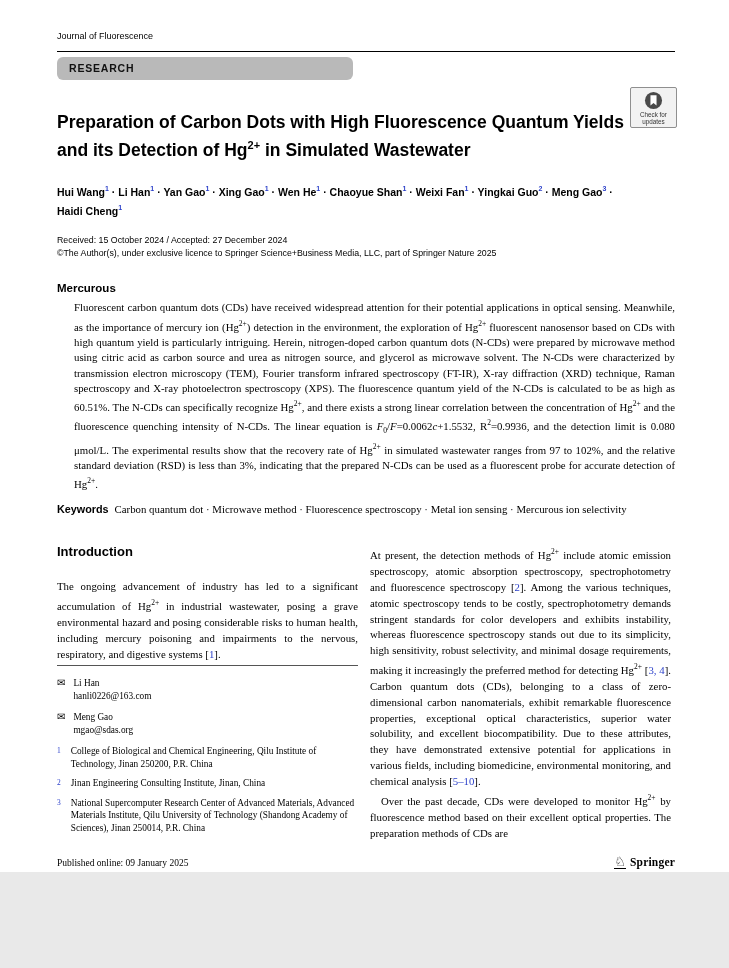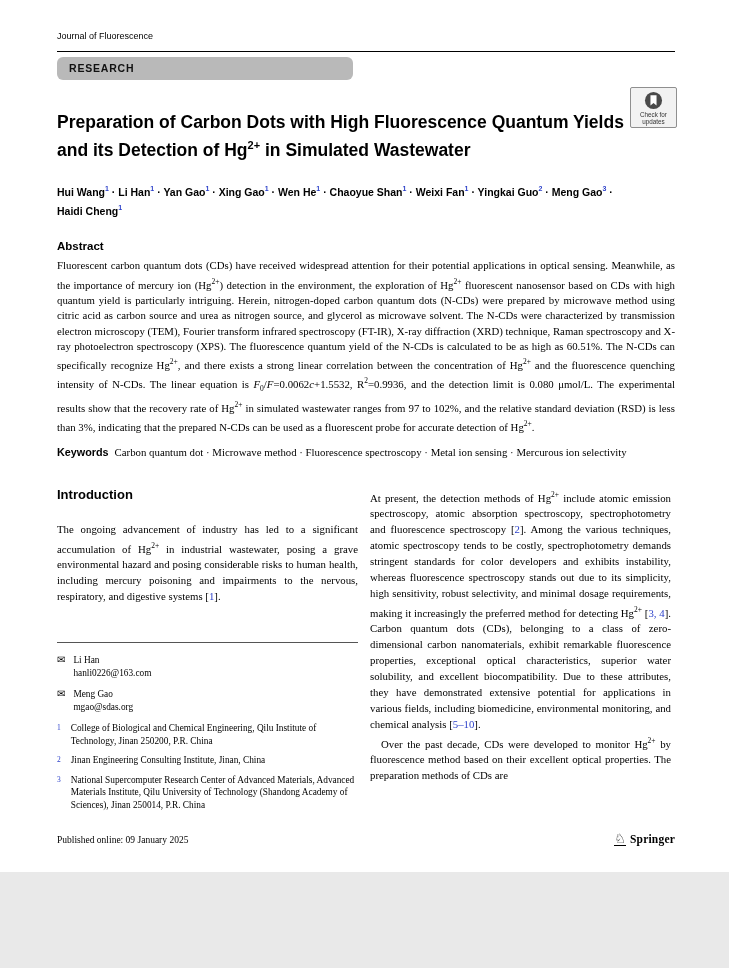--- a/index.html
+++ b/index.html
@@ -43,20 +43,21 @@
   }
   .authors sup { color:#2a3fc9; font-size:7px; font-weight:bold; }
 
   .dates { margin-top:16px; font:8.8px/13px "Liberation Sans", sans-serif; }
 
   .abstract { margin-top:21px; }
   .abstract-heading { font:bold 11.5px/14px "Liberation Sans", sans-serif; }
   .abstract-body {
     margin-top:5px; font:10.8px/15.4px "Liberation Serif", serif;
     text-align:justify;
+    margin-left:17px;
   }
   .abstract-body sup, .body-par sup { font-size:7.5px; }
   .abstract-body sub, .body-par sub { font-size:7.5px; }
 
   .keywords { margin-top:10px; font:10.8px/15.4px "Liberation Serif", serif; }
   .keywords .kw-label { font:bold 10.8px "Liberation Sans", sans-serif; padding-right:6px; }
 
   .columns { margin-top:27px; display:flex; gap:12px; flex:1 0 auto; }
   .col { width:301px; display:flex; flex-direction:column; }
 
@@ -104,23 +105,27 @@
     <span class="cu-label">
       <span>Check for</span><br>
       <span>updates</span>
     </span>
   </div>
 
   <h1 class="article-title">Preparation of Carbon Dots with High Fluorescence Quantum Yields<br>and its Detection of Hg<sup>2+</sup> in Simulated Wastewater</h1>
 
   <div class="authors">Hui Wang<sup>1</sup> · Li Han<sup>1</sup> · Yan Gao<sup>1</sup> · Xing Gao<sup>1</sup> · Wen He<sup>1</sup> · Chaoyue Shan<sup>1</sup> · Weixi Fan<sup>1</sup> · Yingkai Guo<sup>2</sup> · Meng Gao<sup>3</sup> ·<br>Haidi Cheng<sup>1</sup></div>
 
+  <div class="dates">
+    <div>Received: 15 October 2024 / Accepted: 27 December 2024</div>
+    <div>©The Author(s), under exclusive licence to Springer Science+Business Media, LLC, part of Springer Nature 2025</div>
+  </div>
 
   <div class="abstract">
-    <div class="abstract-heading">Abstract</div>
+    <div class="abstract-heading">Mercurous</div>
     <div class="abstract-body">Fluorescent carbon quantum dots (CDs) have received widespread attention for their potential applications in optical sensing. Meanwhile, as the importance of mercury ion (Hg<sup>2+</sup>) detection in the environment, the exploration of Hg<sup>2+</sup> fluorescent nanosensor based on CDs with high quantum yield is particularly intriguing. Herein, nitrogen-doped carbon quantum dots (N-CDs) were prepared by microwave method using citric acid as carbon source and urea as nitrogen source, and glycerol as microwave solvent. The N-CDs were characterized by transmission electron microscopy (TEM), Fourier transform infrared spectroscopy (FT-IR), X-ray diffraction (XRD) technique, Raman spectroscopy and X-ray photoelectron spectroscopy (XPS). The fluorescence quantum yield of the N-CDs is calculated to be as high as 60.51%. The N-CDs can specifically recognize Hg<sup>2+</sup>, and there exists a strong linear correlation between the concentration of Hg<sup>2+</sup> and the fluorescence quenching intensity of N-CDs. The linear equation is <i>F</i><sub>0</sub>/<i>F</i>=0.0062<i>c</i>+1.5532, R<sup>2</sup>=0.9936, and the detection limit is 0.080 μmol/L. The experimental results show that the recovery rate of Hg<sup>2+</sup> in simulated wastewater ranges from 97 to 102%, and the relative standard deviation (RSD) is less than 3%, indicating that the prepared N-CDs can be used as a fluorescent probe for accurate detection of Hg<sup>2+</sup>.</div>
   </div>
 
   <div class="keywords">
     <span class="kw-label">Keywords</span><span>Carbon quantum dot · Microwave method · Fluorescence spectroscopy · Metal ion sensing · Mercurous ion selectivity</span>
   </div>
 
   <div class="columns">
 
     <div class="col">

